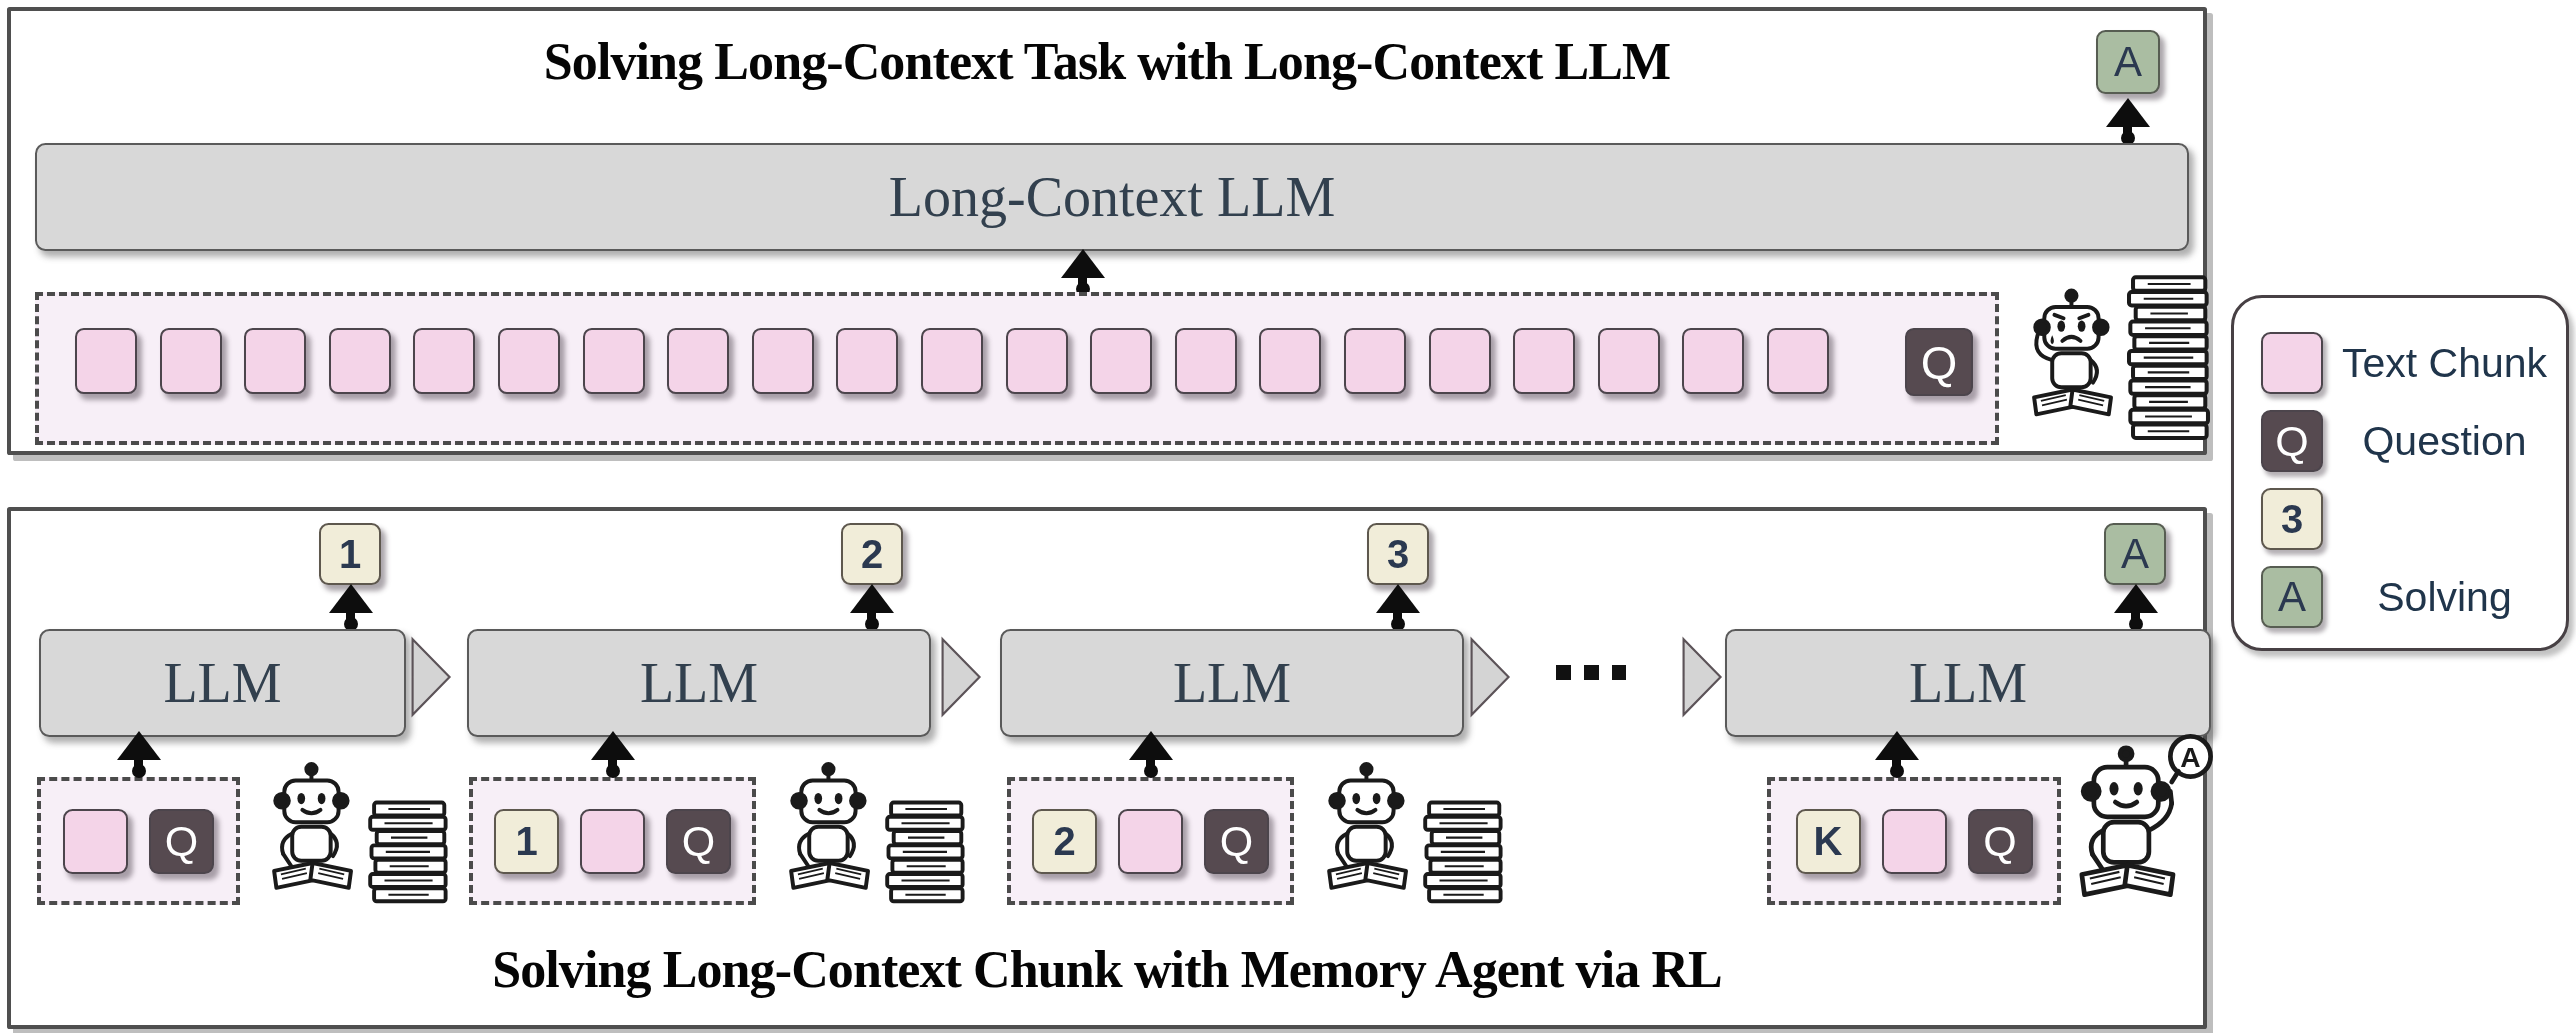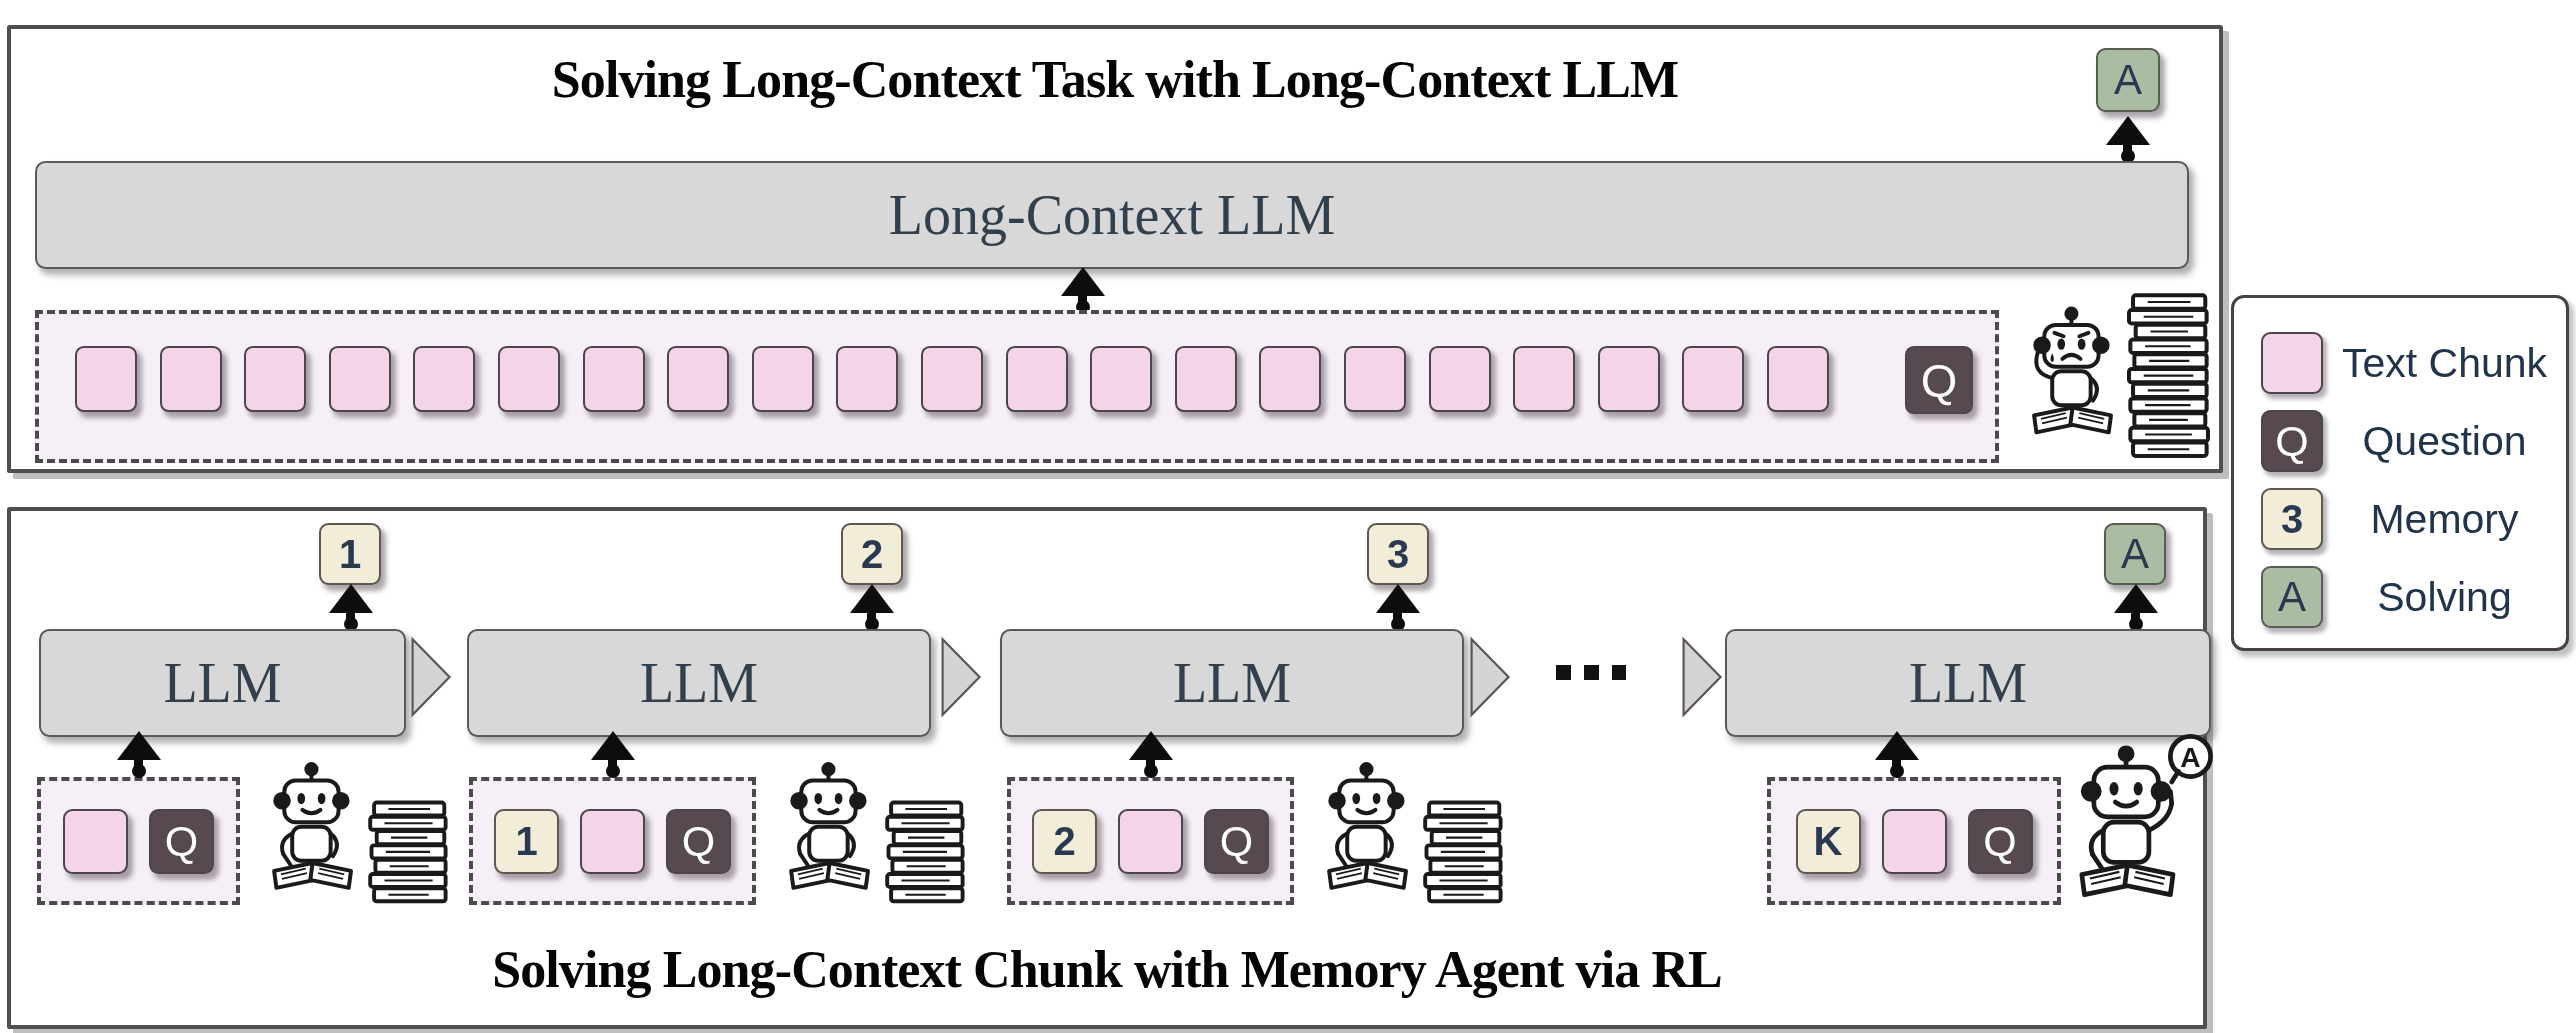--- a/index.html
+++ b/index.html
@@ -45,40 +45,40 @@
   
   .arrow-up { position:absolute; display:flex; flex-direction:column; align-items:center; width:43px; }
   .arrow-up .a-head { width:0; height:0; border-left:22px solid transparent; border-right:22px solid transparent; border-bottom:29px solid #0d0d0d; }
   .arrow-up .a-stem { width:9.5px; height:6px; background:#0d0d0d; }
   .arrow-up .a-dot  { width:14px; height:14px; border-radius:50%; background:#0d0d0d; margin-top:-1.7px; }
   .flow-tri { position:absolute; }
   .dots { position:absolute; display:flex; gap:13px; }
   .dots span { width:14.8px; height:14.8px; background:#111111; display:block; }
   .legend {
     position:absolute; left:2231px; top:295px; width:338px; height:356px;
-    background:#ffffff; border:3.5px solid #47404444; border:3.5px solid #474044; border-radius:13px;
+    background:#ffffff; border:3.5px solid #47404444; border:3.5px solid #474044; border-radius:31px;
     box-shadow:4.3px 5.2px 5.2px rgba(80,80,80,.35); box-sizing:border-box; padding:26px 0 0 27px;
   }
   .legend-row { display:flex; align-items:center; height:78px; }
   .legend-row .tile { box-shadow:3.5px 4.3px 4.3px rgba(70,60,70,.4); }
   .legend-label {
     flex:1; text-align:center; color:#20354b; font-size:41px;
     font-family:"Liberation Sans", sans-serif;
   }
   .robot { position:absolute; display:flex; align-items:flex-end; }
   svg .ink { stroke:#1a1a1a; stroke-width:3.5; stroke-linecap:round; stroke-linejoin:round; fill:#ffffff; }
   svg .fillink { fill:#1a1a1a; stroke:none; }
   svg .thin { stroke:#1a1a1a; stroke-width:1.6; fill:none; }
 </style>
 </head>
 <body>
 
 <div id="canvas">
 
-  <div class="panel" style="left:7px; top:25px; width:2192px; height:440px;padding-left:16px;">
+  <div class="panel" style="left:7px; top:7px; width:2192px; height:440px;">
 
     <div class="panel-title" style="top:21px;">Solving Long-Context Task with Long-Context LLM</div>
 
     <div class="tile ans abs" style="left:2085px; top:19px; width:64px; height:64px;">A</div>
     <div class="arrow-up" style="left:2095px; top:87px;">
       <div class="a-head"></div>
         <div class="a-stem"></div>
         <div class="a-dot"></div>
     </div>
 
@@ -163,21 +163,20 @@
     <div class="legend-row">
       <div class="tile pink" style="width:62px;height:62px;"></div>
       <div class="legend-label">Text Chunk</div>
     </div>
     <div class="legend-row">
       <div class="tile q" style="width:62px;height:62px;">Q</div>
       <div class="legend-label">Question</div>
     </div>
     <div class="legend-row">
       <div class="tile mem" style="width:62px;height:62px;">3</div>
-      <div class="legend-label">Memory</div>
     </div>
     <div class="legend-row">
       <div class="tile ans" style="width:62px;height:62px;">A</div>
       <div class="legend-label">Solving</div>
     </div>
   </div>
 
   <div class="panel" style="left:7px; top:507px; width:2192px; height:514px;">
 
     <div class="tile mem abs" style="left:308px; top:12px; width:62px; height:62px;">1</div>

